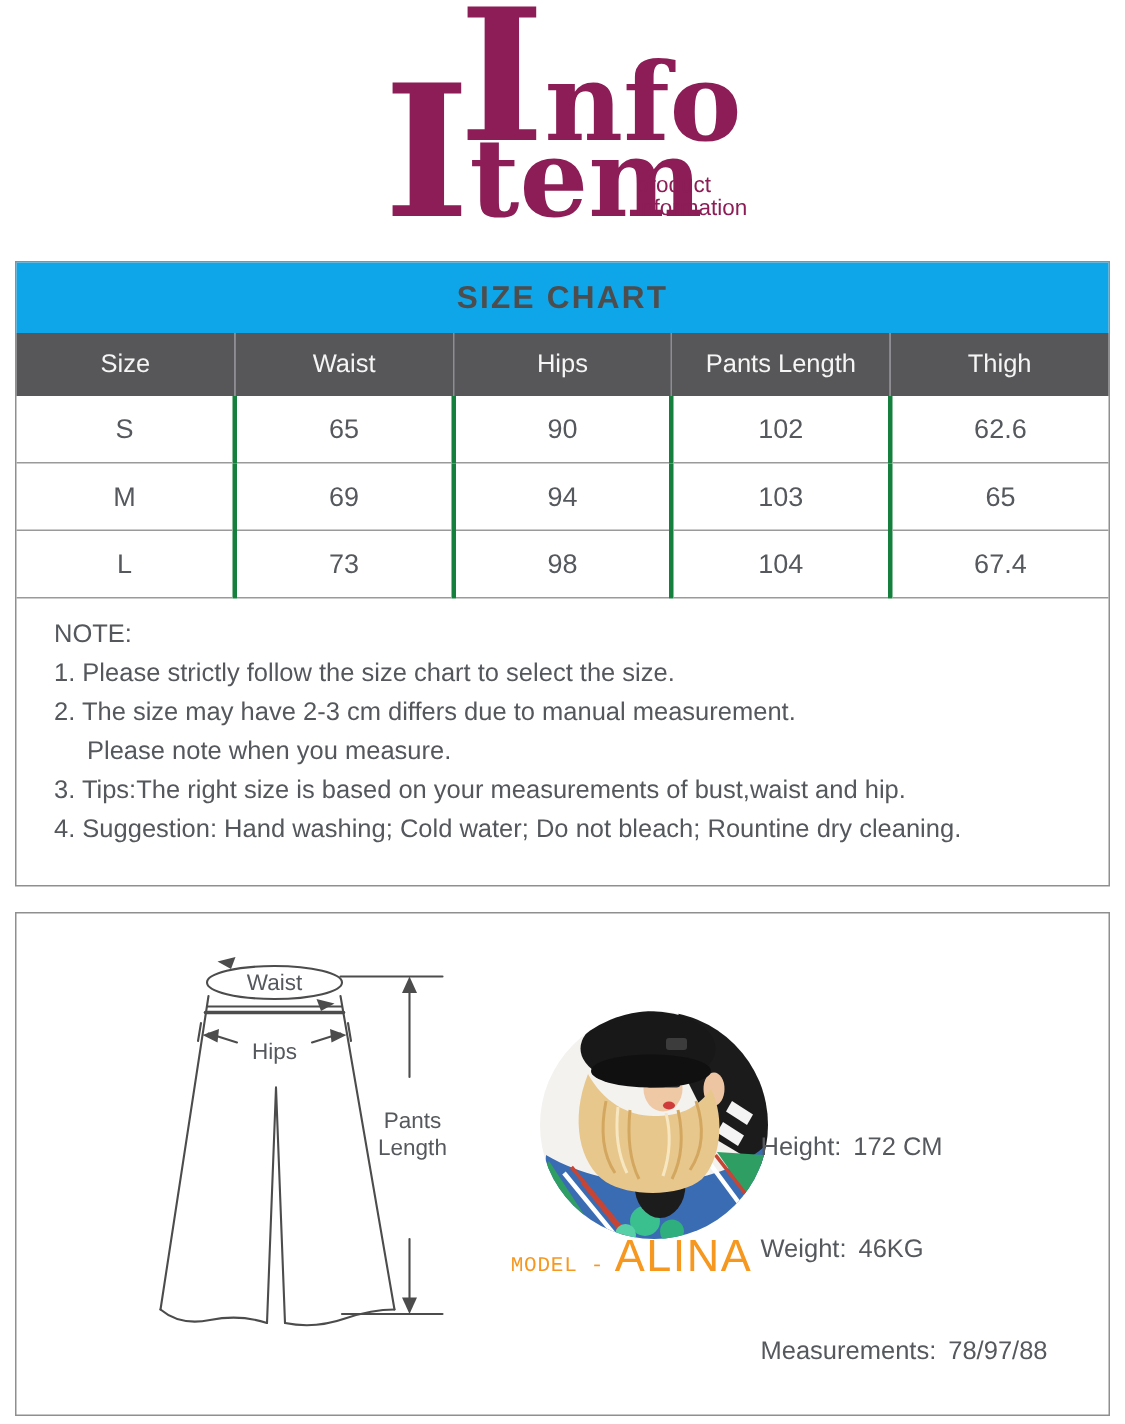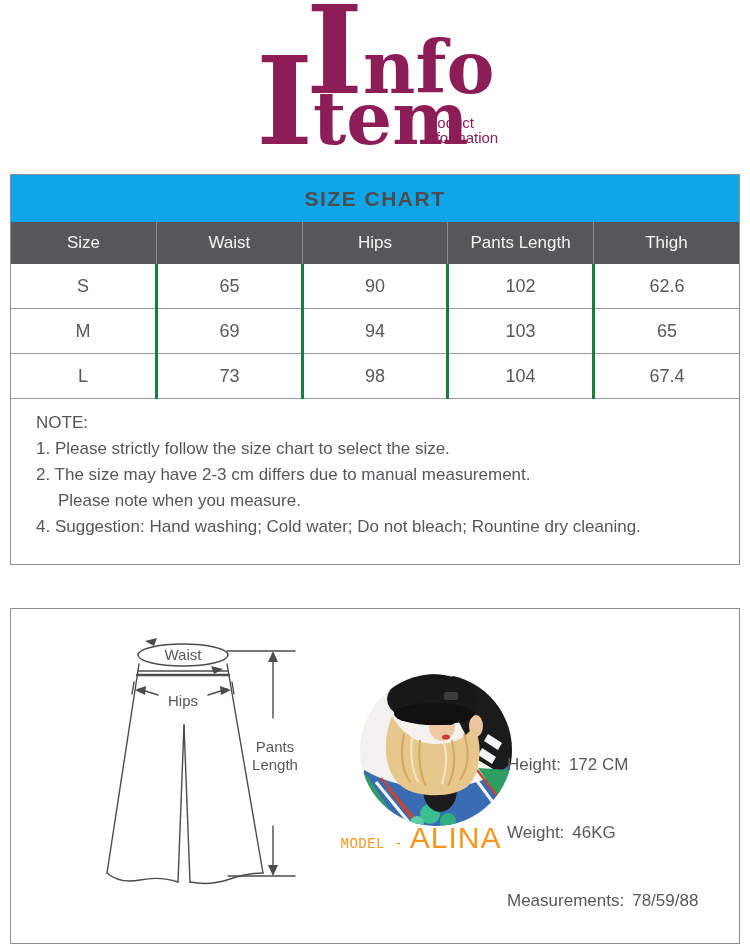--- a/index.html
+++ b/index.html
@@ -108,20 +108,21 @@
           <td>67.4</td>
         </tr>
       </tbody>
     </table>
 
     <div class="note">
       <div>NOTE:</div>
       <div>1. Please strictly follow the size chart to select the size.</div>
       <div>2. The size may have 2-3 cm differs due to manual measurement.</div>
       <div class="indent">Please note when you measure.</div>
+      <div>3. Tips:The right size is based on your measurements of bust,waist and hip.</div>
       <div>4. Suggestion: Hand washing; Cold water; Do not bleach; Rountine dry cleaning.</div>
     </div>
   </div>
 
   <div class="box2">
 
     <svg class="pants-svg" width="250" height="290" viewBox="0 0 250 290">
       <g fill="none" stroke="#4c4c4c" stroke-width="1.4" stroke-linecap="round">
 
         <ellipse cx="123" cy="25" rx="45" ry="11"></ellipse>
@@ -214,21 +215,21 @@
     </div>
 
     <div class="stats">
       <div class="line">
         <span class="label">Height:</span><span>172 CM</span>
       </div>
       <div class="line">
         <span class="label">Weight:</span><span>46KG</span>
       </div>
       <div class="line">
-        <span class="label">Measurements:</span><span>78/59/88</span>
+        <span class="label">Measurements:</span><span>78/97/88</span>
       </div>
       <div class="line">
         <span class="label">Model Wear:</span><span>Size</span> <span class="size-bold">M</span>
       </div>
     </div>
 
   </div>
 </div>
 
 </body></html>

